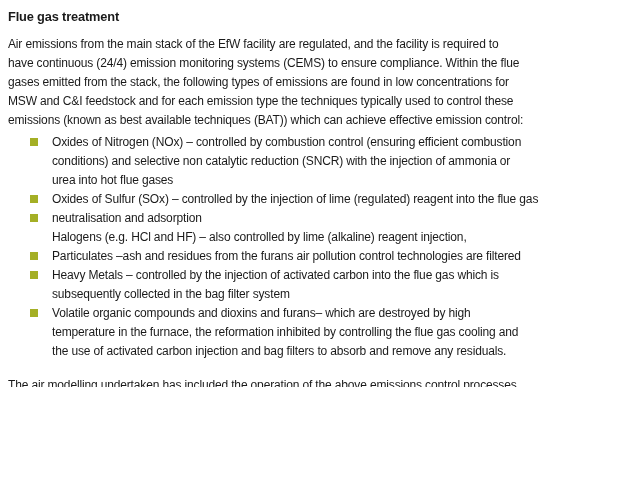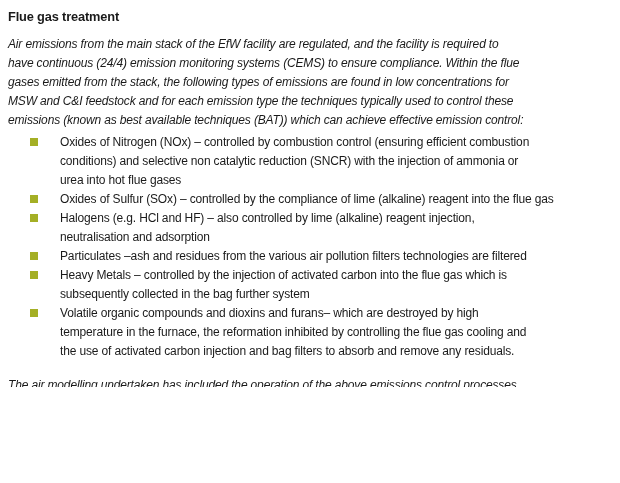--- a/index.html
+++ b/index.html
@@ -17,40 +17,40 @@
     padding: 7px 0 0 8px;
   }
   .heading {
     font-size: 12.8px;
     font-weight: bold;
     line-height: 19px;
     height: 19px;
     margin: 0 0 9px 0;
     white-space: nowrap;
   }
-  .para { margin: 0 0 3px 0; font-style: italic; }
+  .para { margin: 0 0 3px 0; }
   .para .line {
     height: 19px;
     line-height: 19px;
     white-space: nowrap;
   }
   .bullets { margin: 0 0 3px 0; }
   .li {
     display: flex;
     align-items: flex-start;
     padding-left: 22px;
   }
   .sq {
     flex: 0 0 auto;
     width: 8px;
     height: 8px;
     margin-top: 5px;
     background: var(--bullet, #a4af25);
   }
-  .li-lines { margin-left: 22px; }
+  .li-lines { margin-left: 14px; }
   .li-lines .line {
     height: 19px;
     line-height: 19px;
     white-space: nowrap;
   }
   .closing-1 { margin: 15px 0 8px 0; }
   .closing-2 { margin: 0; }
   .watermark {
     position: absolute;
     left: 455px;
@@ -98,41 +98,41 @@
         <span class="sq"></span>
         <div class="li-lines">
           <div class="line">Oxides of Nitrogen (NOx) – controlled by combustion control (ensuring efficient combustion</div>
           <div class="line">conditions) and selective non catalytic reduction (SNCR) with the injection of ammonia or</div>
           <div class="line">urea into hot flue gases</div>
         </div>
       </div>
       <div class="li">
         <span class="sq"></span>
         <div class="li-lines">
-          <div class="line">Oxides of Sulfur (SOx) – controlled by the compliance of lime (alkaline) reagent into the flue gas</div>
+          <div class="line">Oxides of Sulfur (SOx) – controlled by the injection of lime (regulated) reagent into the flue gas</div>
         </div>
       </div>
       <div class="li">
         <span class="sq"></span>
         <div class="li-lines">
+          <div class="line">neutralisation and adsorption</div>
           <div class="line">Halogens (e.g. HCl and HF) – also controlled by lime (alkaline) reagent injection,</div>
-          <div class="line">neutralisation and adsorption</div>
         </div>
       </div>
       <div class="li">
         <span class="sq"></span>
         <div class="li-lines">
-          <div class="line">Particulates –ash and residues from the various air pollution filters technologies are filtered</div>
+          <div class="line">Particulates –ash and residues from the furans air pollution control technologies are filtered</div>
         </div>
       </div>
       <div class="li">
         <span class="sq"></span>
         <div class="li-lines">
           <div class="line">Heavy Metals – controlled by the injection of activated carbon into the flue gas which is</div>
-          <div class="line">subsequently collected in the bag further system</div>
+          <div class="line">subsequently collected in the bag filter system</div>
         </div>
       </div>
       <div class="li">
         <span class="sq"></span>
         <div class="li-lines">
           <div class="line">Volatile organic compounds and dioxins and furans– which are destroyed by high</div>
           <div class="line">temperature in the furnace, the reformation inhibited by controlling the flue gas cooling and</div>
           <div class="line">the use of activated carbon injection and bag filters to absorb and remove any residuals.</div>
         </div>
       </div>

